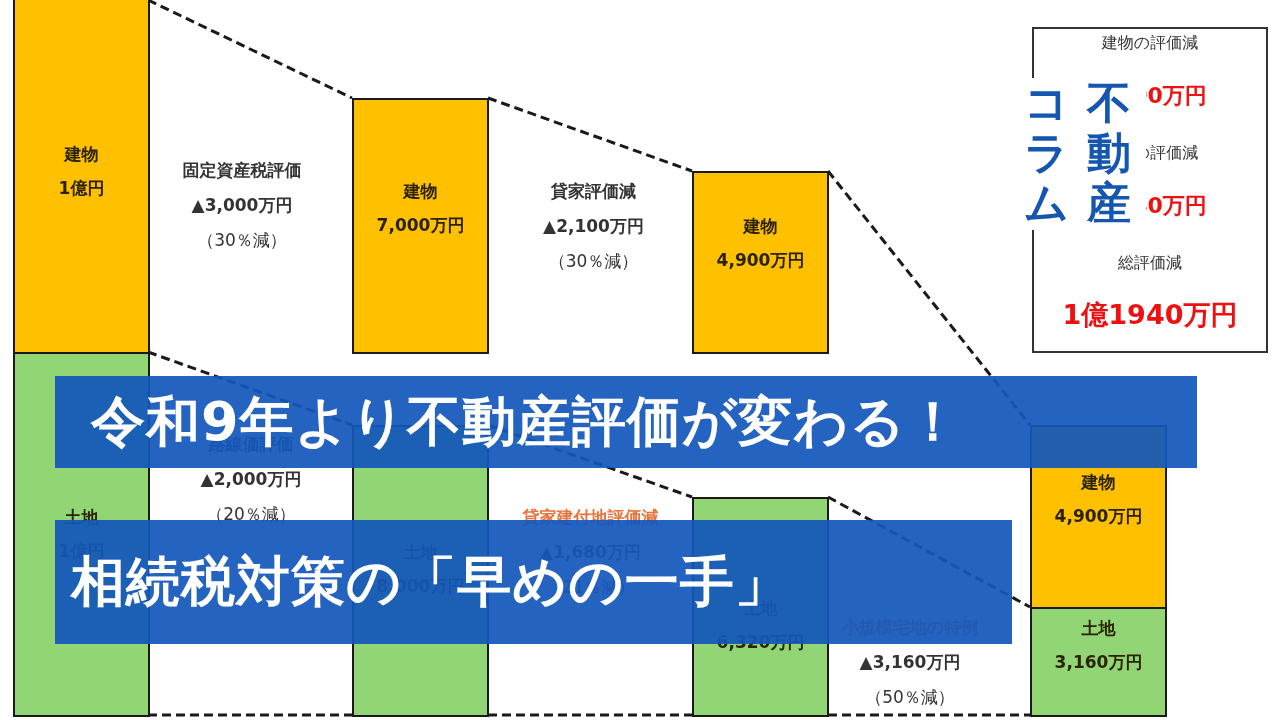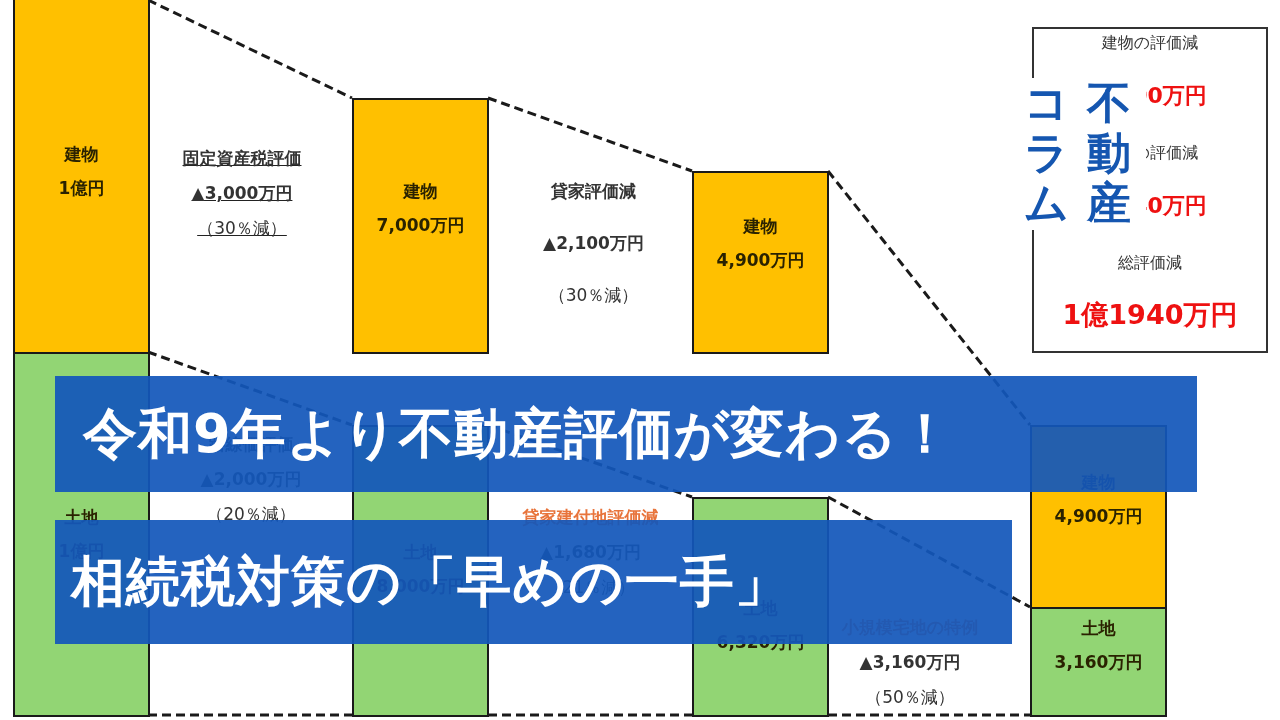--- a/index.html
+++ b/index.html
@@ -21,21 +21,21 @@
   .summary { position: absolute; left: 1032px; top: 27px; width: 236px; height: 326px; border: 2px solid #333; background: #fff; }
   .summary .row { position: absolute; left: 0; width: 100%; text-align: center; }
   .summary .head { font-size: 16px; color: #333; }
   .summary .red { font-size: 22px; color: #e11; font-weight: bold; }
   .summary .big { font-size: 27px; color: #e11; font-weight: bold; }
 
   .column-badge { position: absolute; left: 1018px; top: 78px; width: 128px; height: 152px; background: #fff; display: flex; gap: 18px; padding-left: 6px; }
   .column-badge .v { display: flex; flex-direction: column; font-size: 44px; font-weight: bold; color: #1556b0; line-height: 50px; }
 
   .banner { position: absolute; background: rgba(19, 87, 186, 0.93); color: #fff; font-weight: bold; display: flex; align-items: center; white-space: nowrap; }
-  .banner.b1 { left: 55px; top: 376px; width: 1142px; height: 116px; font-size: 54px; padding-left: 28px; letter-spacing: 1px; }
+  .banner.b1 { left: 55px; top: 376px; width: 1142px; height: 92px; font-size: 54px; padding-left: 36px; letter-spacing: 1px; }
   .banner.b2 { left: 55px; top: 520px; width: 957px; height: 124px; font-size: 54px; padding-left: 16px; letter-spacing: 1px; }
 </style>
 </head>
 <body>
 
 <svg class="dashes">
   <g stroke="#1a1a1a" stroke-width="3" stroke-dasharray="9,5" fill="none">
     <line x1="148" y1="0" x2="352" y2="98"></line>
     <line x1="488" y1="98" x2="692" y2="171"></line>
     <line x1="828" y1="171" x2="1030" y2="425"></line>
@@ -50,41 +50,41 @@
 
 <div class="bar building" style="left:13px; top:-2px; width:137px; height:356px; padding-top:137px;">
   <span class="lbl">建物</span>
   <span class="lbl">1億円</span>
 </div>
 <div class="bar land" style="left:13px; top:352px; width:137px; height:365px; padding-top:146px;">
   <span class="lbl">土地</span>
   <span class="lbl">1億円</span>
 </div>
 
-<div class="note" style="left:150px; top:141px; width:184px;text-decoration:underline;">
+<div class="note" style="left:150px; top:153px; width:184px;">
   <span class="t">固定資産税評価</span>
   <span class="t">▲3,000万円</span>
   <span class="t light">（30％減）</span>
 </div>
 <div class="note" style="left:150px; top:427px; width:202px;">
   <span class="t">路線価評価</span>
   <span class="t">▲2,000万円</span>
   <span class="t light">（20％減）</span>
 </div>
 
 <div class="bar building" style="left:352px; top:98px; width:137px; height:256px; padding-top:74px;">
   <span class="lbl">建物</span>
   <span class="lbl">7,000万円</span>
 </div>
 <div class="bar land" style="left:352px; top:425px; width:137px; height:292px; padding-top:108px;">
   <span class="lbl">土地</span>
   <span class="lbl">8,000万円</span>
 </div>
 
-<div class="note" style="left:489px; top:174px; width:209px;gap:17px;">
+<div class="note" style="left:489px; top:174px; width:209px;">
   <span class="t">貸家評価減</span>
   <span class="t">▲2,100万円</span>
   <span class="t light">（30％減）</span>
 </div>
 <div class="note" style="left:489px; top:500px; width:203px;">
   <span class="t orange">貸家建付地評価減</span>
   <span class="t">▲1,680万円</span>
   <span class="t light">（21％減）</span>
 </div>
 

